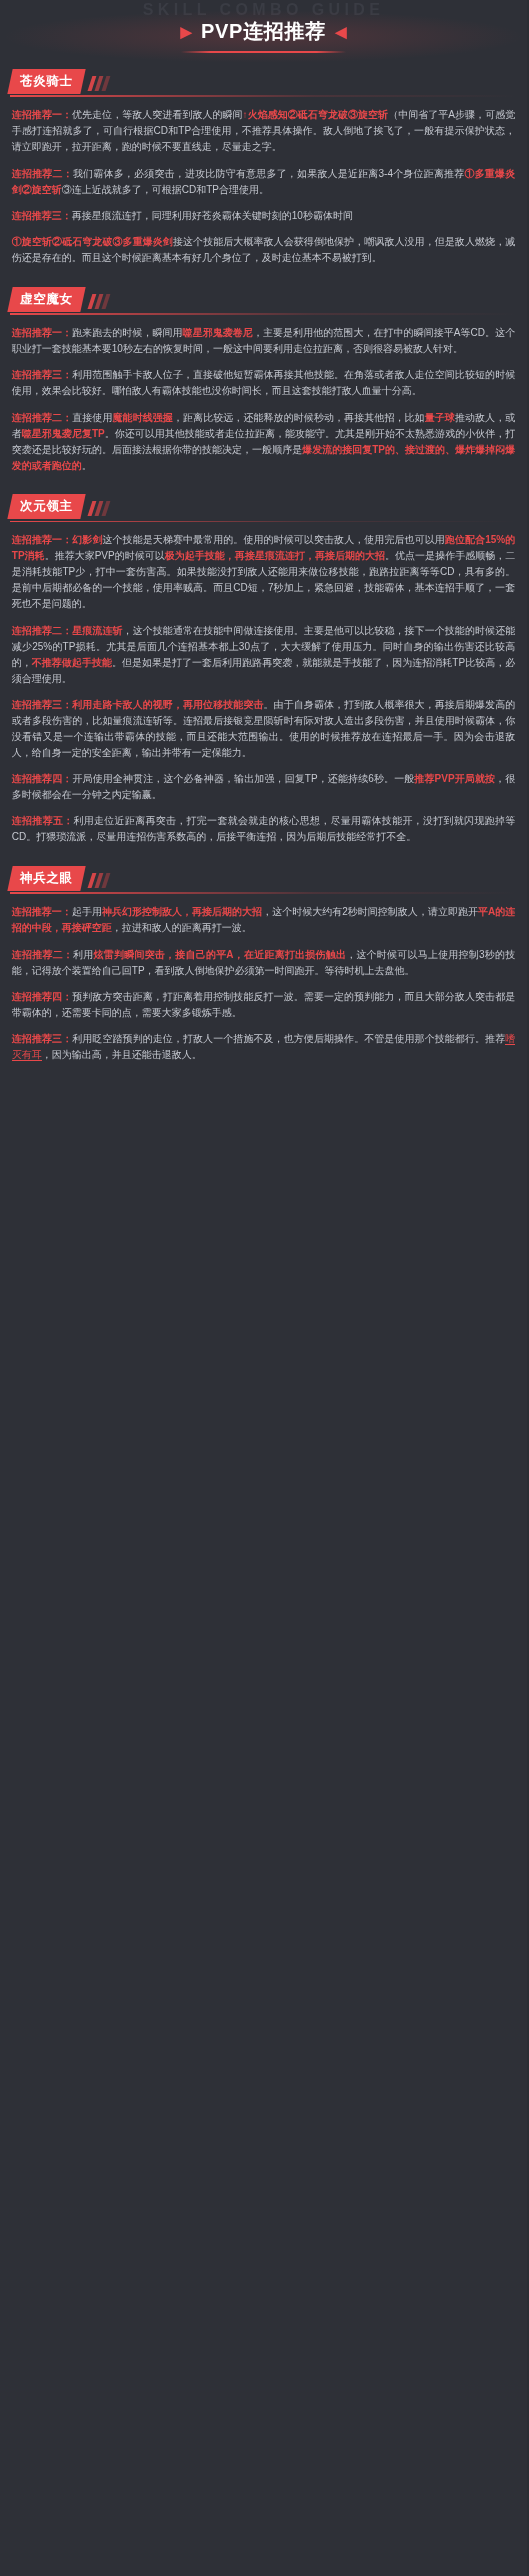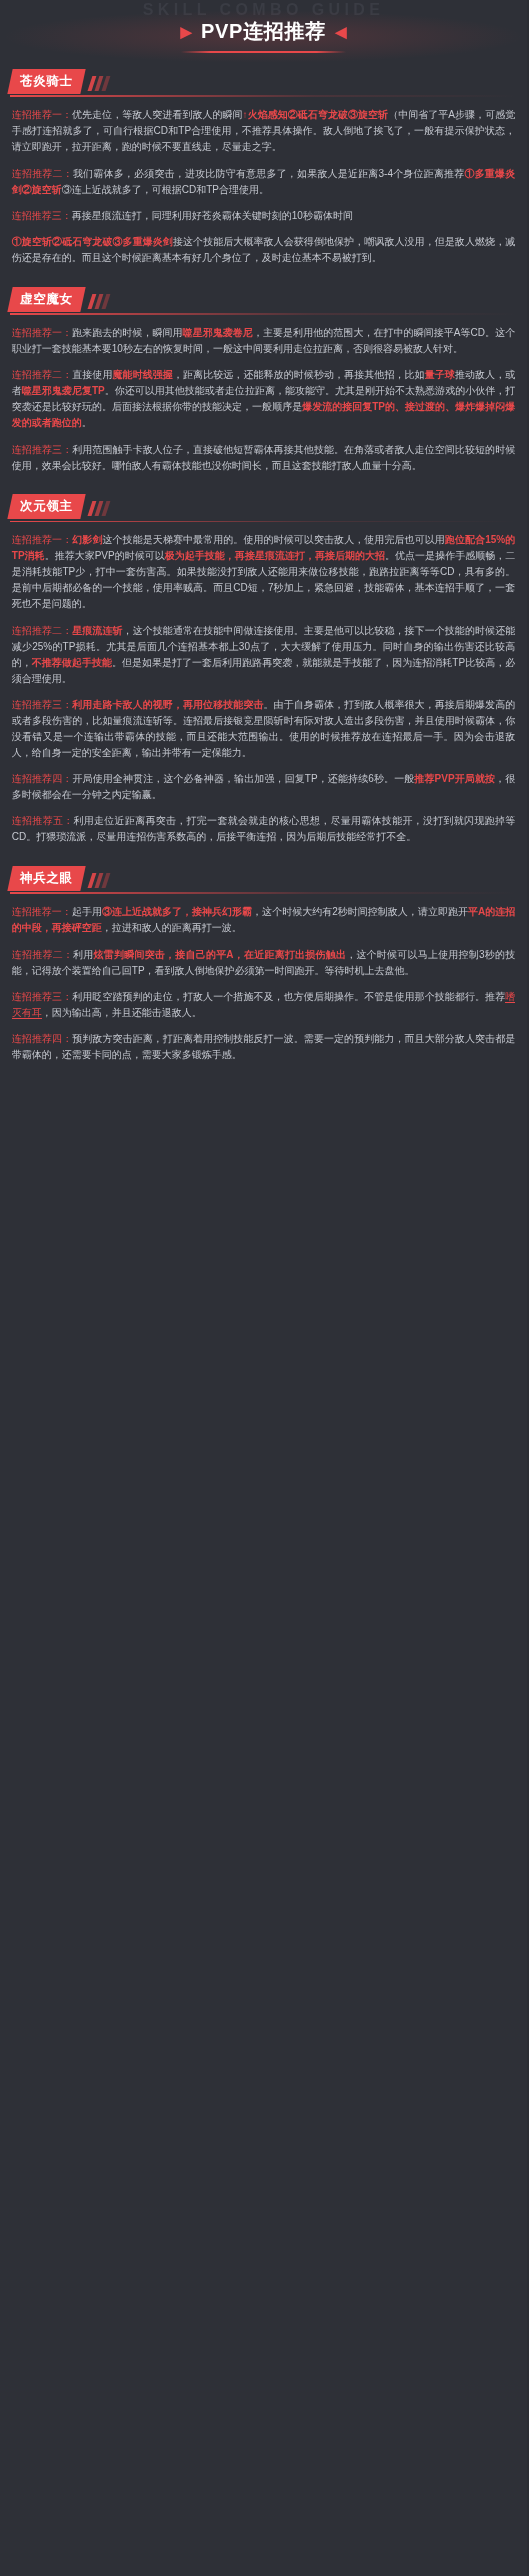--- a/index.html
+++ b/index.html
@@ -125,21 +125,21 @@
   .para {
     font-size: 10px;
     line-height: 16px;
     margin: 0 0 10.3px 0;
     text-align: justify;
     color: #c6c9d1;
   }
   .para:last-child { margin-bottom: 0; }
   .lead {
     color: #e8484a;
-    font-weight: normal;
+    font-weight: bold;
   }
   .hl {
     color: #e8484a;
     font-weight: bold;
   }
   .hl-u {
     color: #e8484a;
     border-bottom: 0.7px solid #e8484a;
   }
   
@@ -174,41 +174,41 @@
         <p class="para"><span class="lead">连招推荐二：</span><span>我们霸体多，必须突击，进攻比防守有意思多了，如果敌人是近距离3-4个身位距离推荐</span><span class="hl">①多重爆炎剑②旋空斩</span><span>③连上近战就多了，可根据CD和TP合理使用。</span></p>
         <p class="para"><span class="lead">连招推荐三：</span><span>再接星痕流连打，同理利用好苍炎霸体关键时刻的10秒霸体时间</span></p>
         <p class="para"><span class="hl">①旋空斩②砥石穹龙破③多重爆炎剑</span><span>接这个技能后大概率敌人会获得倒地保护，嘲讽敌人没用，但是敌人燃烧，减伤还是存在的。而且这个时候距离基本有好几个身位了，及时走位基本不易被打到。</span></p>
       </div>
       <div class="hero">
         <div class="hero-head"><div class="hero-tag"><span>虚空魔女</span></div><span class="hero-slashes"><i></i><i></i><i></i></span></div>
         <div class="hero-rule"></div>
       </div>
       <div class="panel">
         <p class="para"><span class="lead">连招推荐一：</span><span>跑来跑去的时候，瞬间用</span><span class="hl">噬星邪鬼袭卷尼</span><span>，主要是利用他的范围大，在打中的瞬间接平A等CD。这个职业打一套技能基本要10秒左右的恢复时间，一般这中间要利用走位拉距离，否则很容易被敌人针对。</span></p>
+        <p class="para"><span class="lead">连招推荐三：</span><span>利用范围触手卡敌人位子，直接破他短暂霸体再接其他技能。在角落或者敌人走位空间比较短的时候使用，效果会比较好。哪怕敌人有霸体技能也没你时间长，而且这套技能打敌人血量十分高。</span></p>
         <p class="para"><span class="lead">连招推荐二：</span><span>直接使用</span><span class="hl">魔能时线强握</span><span>，距离比较远，还能释放的时候秒动，再接其他招，比如</span><span class="hl">量子球</span><span>推动敌人，或者</span><span class="hl">噬星邪鬼袭尼复TP</span><span>。你还可以用其他技能或者走位拉距离，能攻能守。尤其是刚开始不太熟悉游戏的小伙伴，打突袭还是比较好玩的。后面接法根据你带的技能决定，一般顺序是</span><span class="hl">爆发流的接回复TP的、接过渡的、爆炸爆掉闷爆发的或者跑位的</span><span>。</span></p>
-        <p class="para"><span class="lead">连招推荐三：</span><span>利用范围触手卡敌人位子，直接破他短暂霸体再接其他技能。在角落或者敌人走位空间比较短的时候使用，效果会比较好。哪怕敌人有霸体技能也没你时间长，而且这套技能打敌人血量十分高。</span></p>
       </div>
       <div class="hero">
         <div class="hero-head"><div class="hero-tag"><span>次元领主</span></div><span class="hero-slashes"><i></i><i></i><i></i></span></div>
         <div class="hero-rule"></div>
       </div>
       <div class="panel">
         <p class="para"><span class="lead">连招推荐一：</span><span class="hl">幻影剑</span><span>这个技能是天梯赛中最常用的。使用的时候可以突击敌人，使用完后也可以用</span><span class="hl">跑位配合15%的TP消耗</span><span>。推荐大家PVP的时候可以</span><span class="hl">极为起手技能，再接星痕流连打，再接后期的大招</span><span>。优点一是操作手感顺畅，二是消耗技能TP少，打中一套伤害高。如果技能没打到敌人还能用来做位移技能，跑路拉距离等等CD，具有多的。是前中后期都必备的一个技能，使用率贼高。而且CD短，7秒加上，紧急回避，技能霸体，基本连招手顺了，一套死也不是问题的。</span></p>
         <p class="para"><span class="lead">连招推荐二：</span><span class="hl">星痕流连斩</span><span>，这个技能通常在技能中间做连接使用。主要是他可以比较稳，接下一个技能的时候还能减少25%的TP损耗。尤其是后面几个连招基本都上30点了，大大缓解了使用压力。同时自身的输出伤害还比较高的，</span><span class="hl">不推荐做起手技能</span><span>。但是如果是打了一套后利用跑路再突袭，就能就是手技能了，因为连招消耗TP比较高，必须合理使用。</span></p>
         <p class="para"><span class="lead">连招推荐三：</span><span class="hl">利用走路卡敌人的视野，再用位移技能突击</span><span>。由于自身霸体，打到敌人概率很大，再接后期爆发高的或者多段伤害的，比如量痕流连斩等。连招最后接银竞星陨斩时有际对敌人造出多段伤害，并且使用时候霸体，你没看错又是一个连输出带霸体的技能，而且还能大范围输出。使用的时候推荐放在连招最后一手。因为会击退敌人，给自身一定的安全距离，输出并带有一定保能力。</span></p>
         <p class="para"><span class="lead">连招推荐四：</span><span>开局使用全神贯注，这个必备神器，输出加强，回复TP，还能持续6秒。一般</span><span class="hl">推荐PVP开局就按</span><span>，很多时候都会在一分钟之内定输赢。</span></p>
         <p class="para"><span class="lead">连招推荐五：</span><span>利用走位近距离再突击，打完一套就会就走的核心思想，尽量用霸体技能开，没打到就闪现跑掉等CD。打猥琐流派，尽量用连招伤害系数高的，后接平衡连招，因为后期后技能经常打不全。</span></p>
       </div>
       <div class="hero">
         <div class="hero-head"><div class="hero-tag"><span>神兵之眼</span></div><span class="hero-slashes"><i></i><i></i><i></i></span></div>
         <div class="hero-rule"></div>
       </div>
       <div class="panel">
-        <p class="para"><span class="lead">连招推荐一：</span><span>起手用</span><span class="hl">③连上近战就多了，接神兵幻形霸</span><span>，这个时候大约有2秒时间控制敌人，请立即跑开</span><span class="hl">平A的连招的中段，再接砰空距</span><span>，拉进和敌人的距离再打一波。</span></p>
+        <p class="para"><span class="lead">连招推荐一：</span><span>起手用</span><span class="hl">神兵幻形控制敌人，再接后期的大招</span><span>，这个时候大约有2秒时间控制敌人，请立即跑开</span><span class="hl">平A的连招的中段，再接砰空距</span><span>，拉进和敌人的距离再打一波。</span></p>
         <p class="para"><span class="lead">连招推荐二：</span><span>利用</span><span class="hl">炫雷判瞬间突击，接自己的平A，在近距离打出损伤触出</span><span>，这个时候可以马上使用控制3秒的技能，记得放个装置给自己回TP，看到敌人倒地保护必须第一时间跑开。等待时机上去盘他。</span></p>
+        <p class="para"><span class="lead">连招推荐四：</span><span>预判敌方突击距离，打距离着用控制技能反打一波。需要一定的预判能力，而且大部分敌人突击都是带霸体的，还需要卡同的点，需要大家多锻炼手感。</span></p>
         <p class="para"><span class="lead">连招推荐三：</span><span>利用眨空踏预判的走位，打敌人一个措施不及，也方便后期操作。不管是使用那个技能都行。推荐</span><span class="hl-u">嗜灭有耳</span><span>，因为输出高，并且还能击退敌人。</span></p>
-        <p class="para"><span class="lead">连招推荐四：</span><span>预判敌方突击距离，打距离着用控制技能反打一波。需要一定的预判能力，而且大部分敌人突击都是带霸体的，还需要卡同的点，需要大家多锻炼手感。</span></p>
       </div>
     </div>
 
   <div class="tail"></div>
 </div>
 
 
 </body></html>

